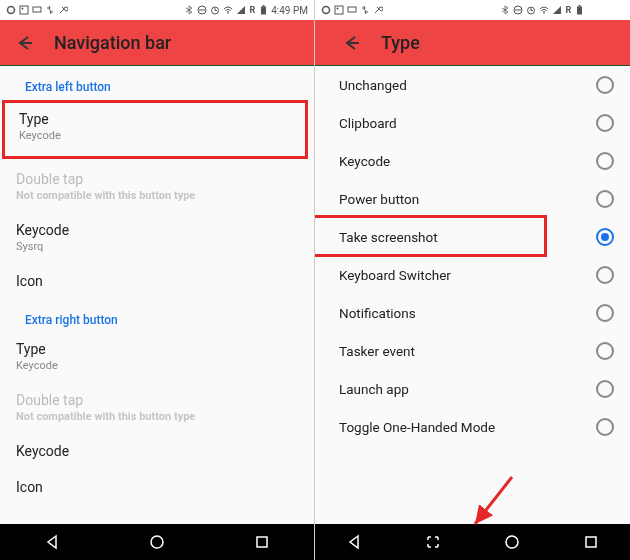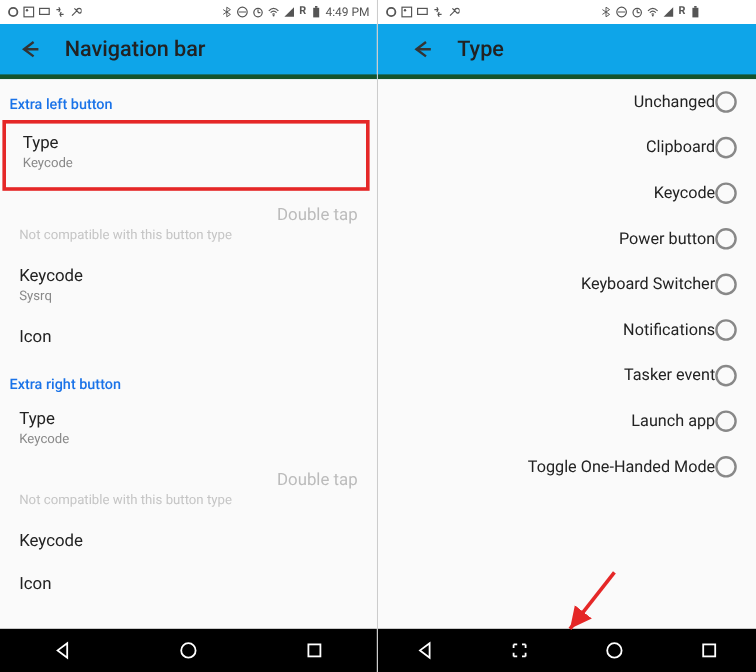--- a/index.html
+++ b/index.html
@@ -4,32 +4,32 @@
 <style>
   * { box-sizing: border-box; margin: 0; padding: 0; }
   body { font-family: Roboto, "Helvetica Neue", Arial, sans-serif; background: #fff; width: 630px; height: 560px; overflow: hidden; }
   .screens { display: flex; width: 630px; height: 560px; }
   .screen { width: 315px; height: 560px; position: relative; background: #fafafa; display: flex; flex-direction: column; }
   .screen.left { border-right: 1px solid #ccc; }
   .status-bar { height: 20px; background: #fff; display: flex; align-items: center; justify-content: space-between; padding: 0 6px; font-size: 10px; color: #555; }
   .status-left { display: flex; gap: 3px; }
   .status-right { display: flex; gap: 3px; align-items: center; }
   .status-icon { width: 10px; height: 10px; display: inline-flex; align-items: center; justify-content: center; }
-  .app-bar { height: 46px; background: #0ea5e9; display: flex; align-items: center; padding: 0 12px; border-bottom: 4px solid #14532d; }
+  .app-bar { height: 46px; background: #ef4444; display: flex; align-items: center; padding: 0 12px; border-bottom: 1px solid #14532d; }
   .back-btn { width: 24px; height: 24px; display: flex; align-items: center; justify-content: center; margin-right: 18px; cursor: pointer; }
   .screen.right .back-btn { margin-left: 12px; }
   .app-title { font-size: 18px; font-weight: 500; color: #222; }
   .content { flex: 1; overflow-y: hidden; background: #fafafa; }
-  .section-header { font-size: 12px; color: #1a73e8; font-weight: 500; padding: 14px 8px 4px; }
+  .section-header { font-size: 12px; color: #1a73e8; font-weight: 500; padding: 14px 25px 4px; }
   .pref { padding: 10px 16px 10px; position: relative; }
   .pref-title { font-size: 14px; color: #222; }
   .pref-sub { font-size: 11px; color: #888; margin-top: 2px; }
-  .pref.disabled .pref-title { color: #bbb; text-align: right; }
-  .pref.disabled .pref-sub { color: #c5c5c5; }
-  .radio-item { display: flex; align-items: center; justify-content: flex-end; padding: 10px 16px 10px 24px; min-height: 38px; }
+  .pref.disabled .pref-title { color: #bbb; }
+  .pref.disabled .pref-sub { color: #c5c5c5; font-weight: bold; }
+  .radio-item { display: flex; align-items: center; justify-content: space-between; padding: 10px 16px 10px 24px; min-height: 38px; }
   .radio-label { font-size: 13.5px; color: #222; }
   .radio-circle { width: 18px; height: 18px; border: 2px solid #888; border-radius: 50%; position: relative; }
   .radio-circle.checked { border-color: #1a73e8; }
   .radio-circle.checked::after { content: ""; position: absolute; top: 3px; left: 3px; width: 8px; height: 8px; background: #1a73e8; border-radius: 50%; }
   .nav-bar { height: 36px; background: #000; display: flex; align-items: center; justify-content: space-around; }
   .nav-btn { width: 40px; height: 24px; display: flex; align-items: center; justify-content: center; }
   .arrow-annot { position: absolute; bottom: 28px; left: 152px; z-index: 10; pointer-events: none; }
   .take-ss-wrap { position: relative; }
   .take-ss-highlight { position: absolute; top: -3px; left: -4px; width: 236px; height: 42px; border: 3px solid #e52727; pointer-events: none; }
   .type-highlight { border: 3px solid #e52727; margin: 2px 6px 2px 2px; padding: 8px 14px 14px; }
@@ -268,20 +268,25 @@
           <span class="radio-circle"></span>
         </div>
         <div class="radio-item">
           <span class="radio-label">Keycode</span>
           <span class="radio-circle"></span>
         </div>
         <div class="radio-item">
           <span class="radio-label">Power button</span>
           <span class="radio-circle"></span>
         </div>
+        <div class="radio-item take-ss-wrap">
+          <span class="radio-label">Take screenshot</span>
+          <span class="radio-circle checked"></span>
+          <div class="take-ss-highlight"></div>
+        </div>
         <div class="radio-item">
           <span class="radio-label">Keyboard Switcher</span>
           <span class="radio-circle"></span>
         </div>
         <div class="radio-item">
           <span class="radio-label">Notifications</span>
           <span class="radio-circle"></span>
         </div>
         <div class="radio-item">
           <span class="radio-label">Tasker event</span>

